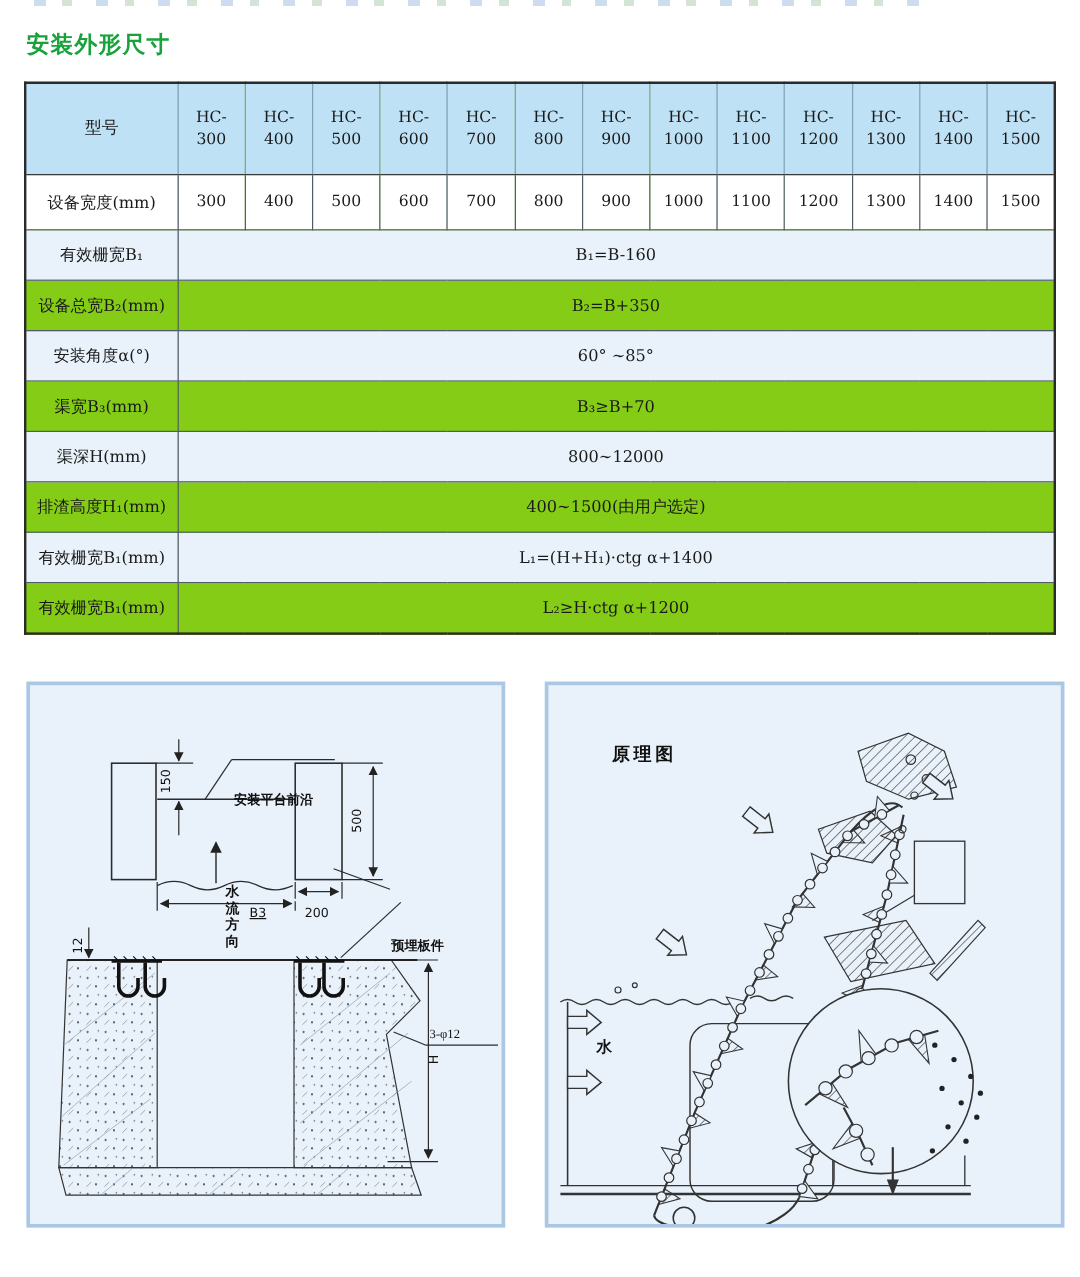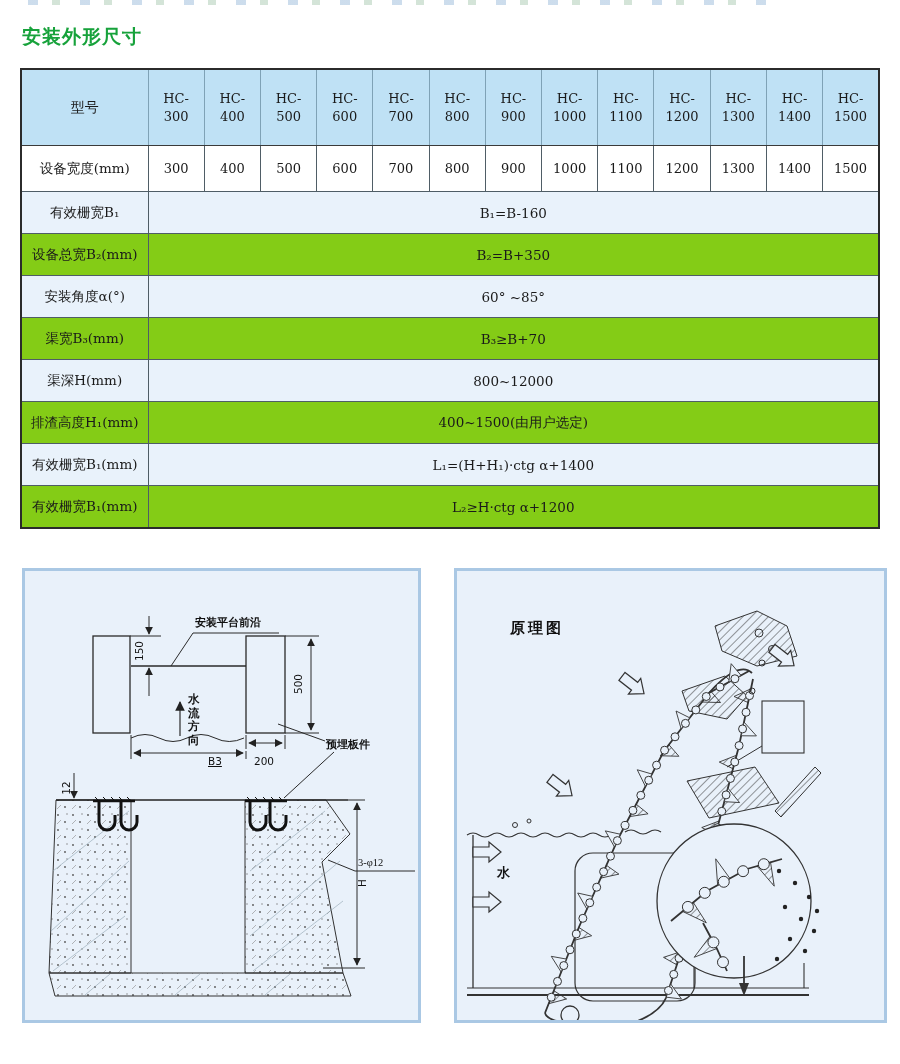--- a/index.html
+++ b/index.html
@@ -28,21 +28,21 @@
 
   
   .panel{position:absolute;top:568px;height:455px;background:#e9f1fa;border:3px solid #aac8e4;box-sizing:border-box;}
   #panel-install{left:22px;width:399px;}
   #panel-principle{left:454px;width:433px;}
   .panel svg{position:absolute;left:0;top:0;}
 
   .anno{position:absolute;font-family:"DejaVu Sans","Liberation Sans",sans-serif;color:#111;white-space:nowrap;}
   .dim{font-size:10.5px;}
   .rot{transform:rotate(-90deg);transform-origin:center center;}
-  .cn{font-size:11px;font-weight:bold;}
+  .cn{font-size:11px;font-weight:bold;margin-top:44px;}
   .vertical-text{width:13px;white-space:normal;word-break:break-all;line-height:1.18;font-size:11.5px;font-weight:bold;}
   #principle-title{position:absolute;left:53px;top:48px;font-size:15px;font-weight:bold;letter-spacing:3px;
     font-family:"DejaVu Sans","Liberation Sans",sans-serif;color:#111;}
   #water-label{position:absolute;left:40px;top:293px;font-size:13px;font-weight:bold;
     font-family:"DejaVu Sans","Liberation Sans",sans-serif;color:#111;}
 </style>
 </head>
 <body>
 
 <div id="page">

